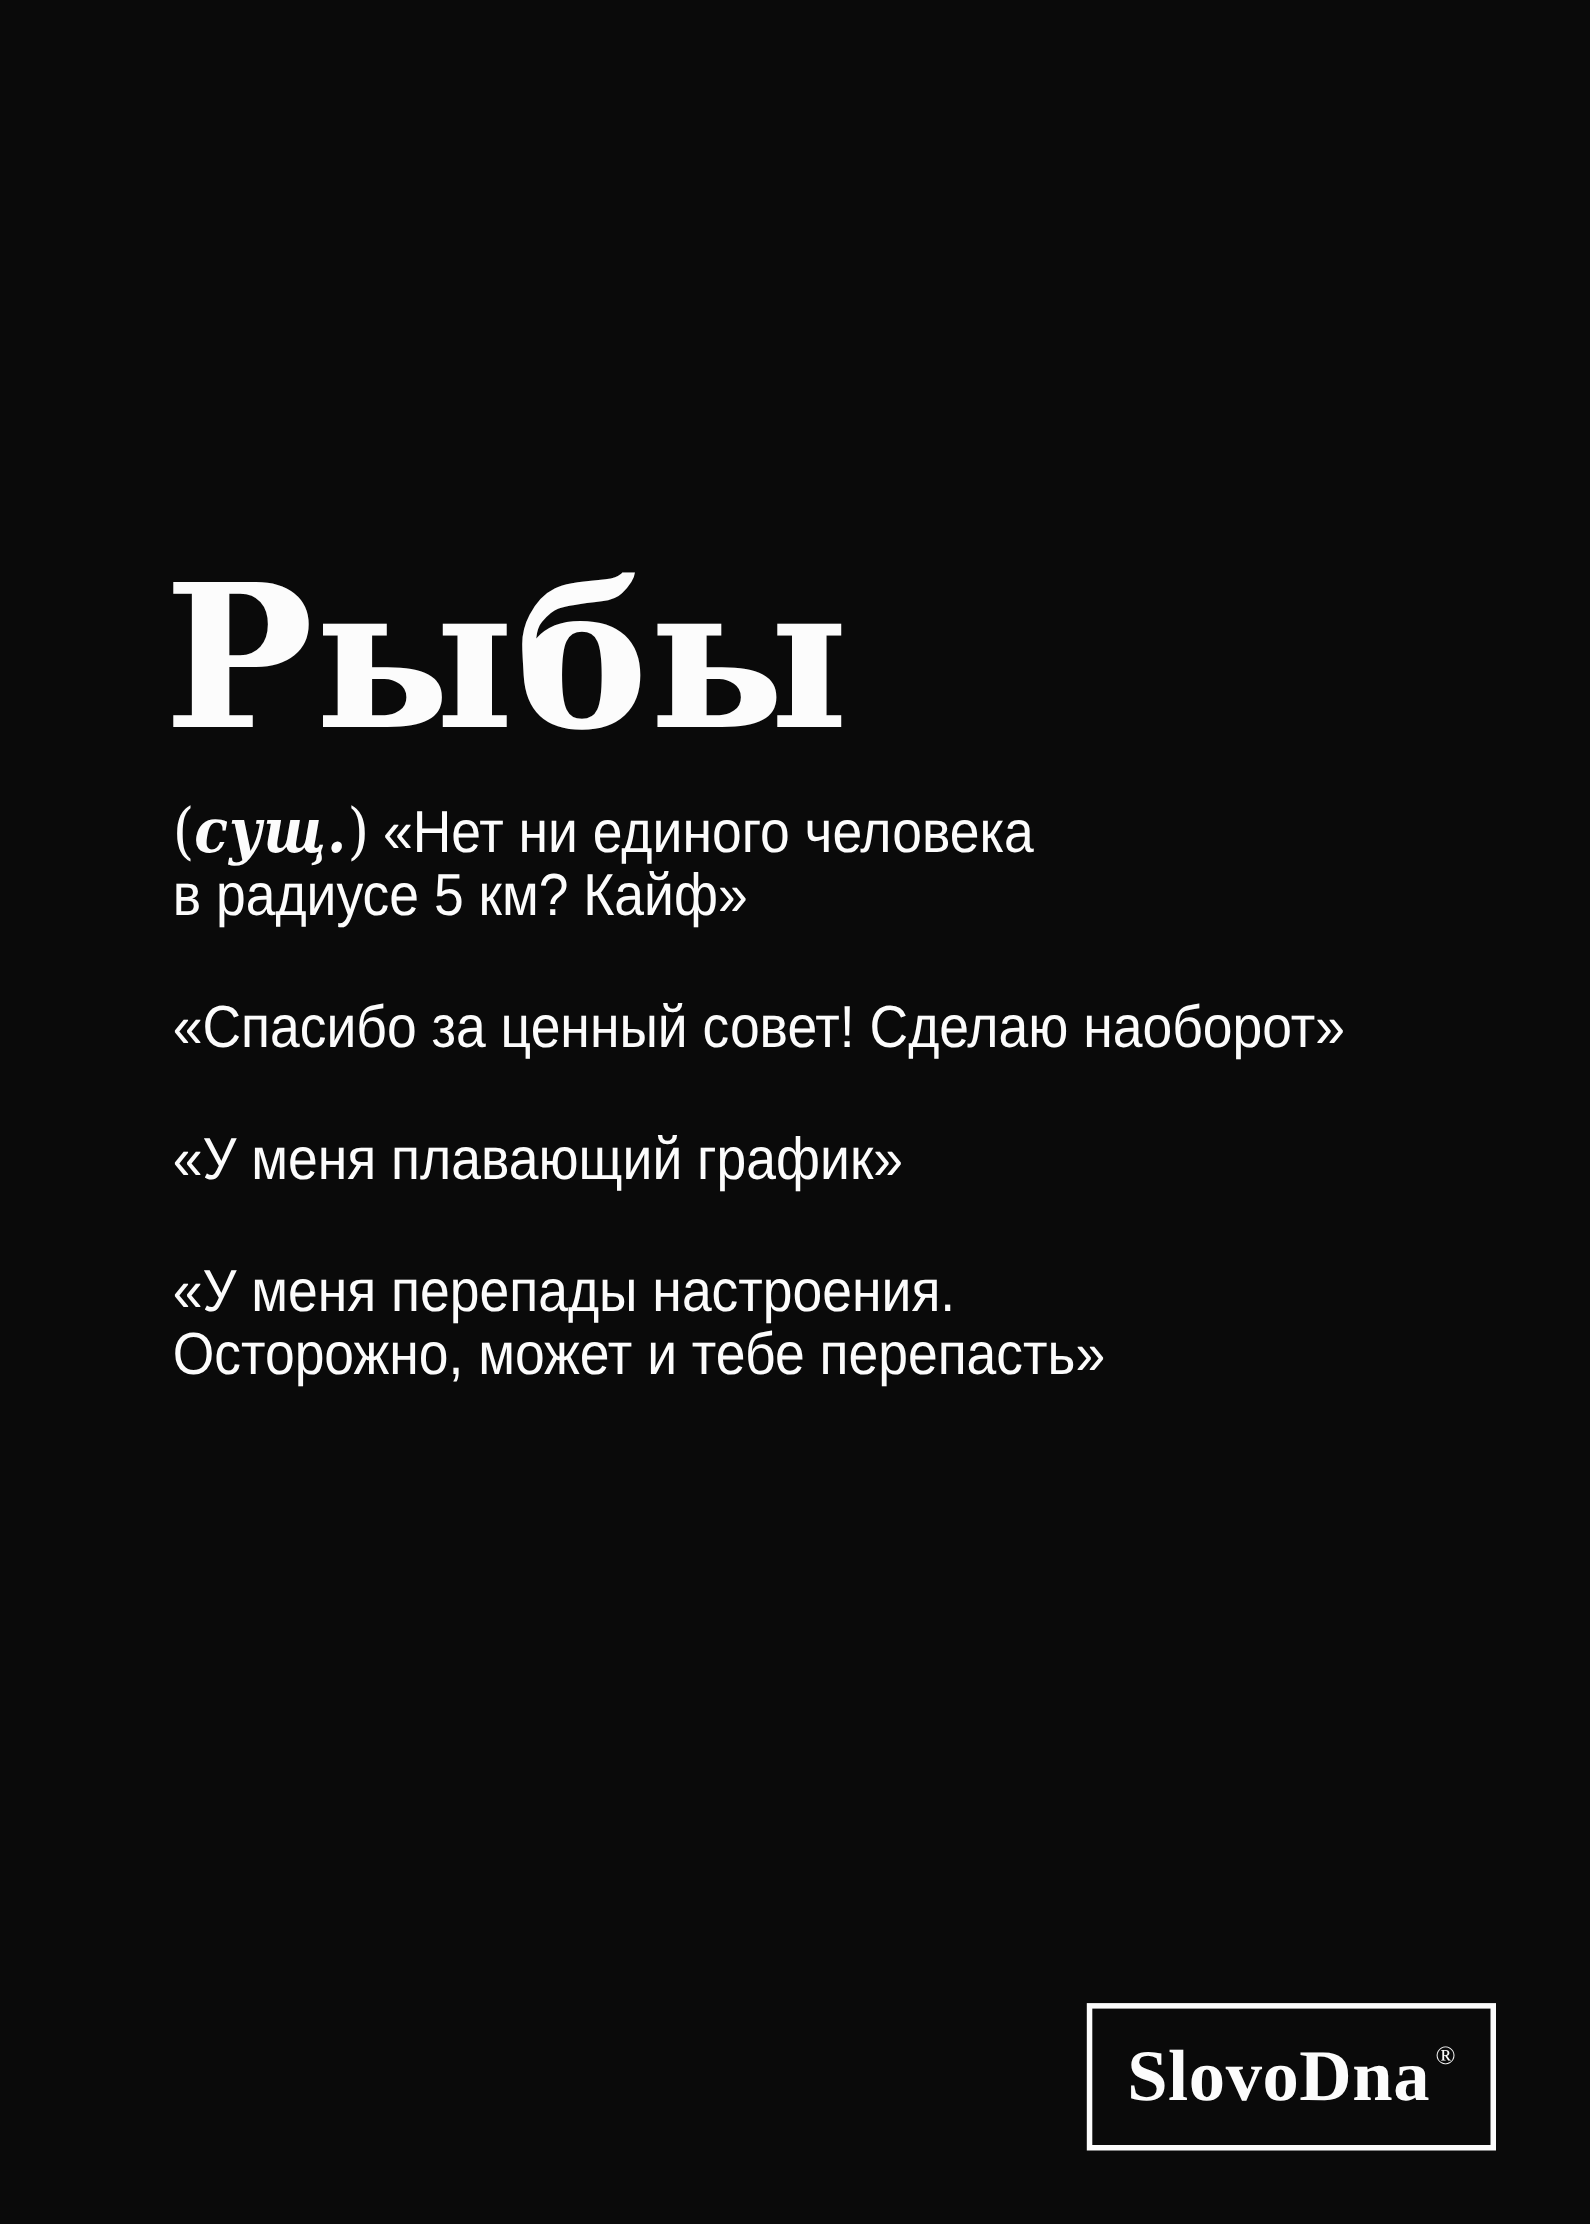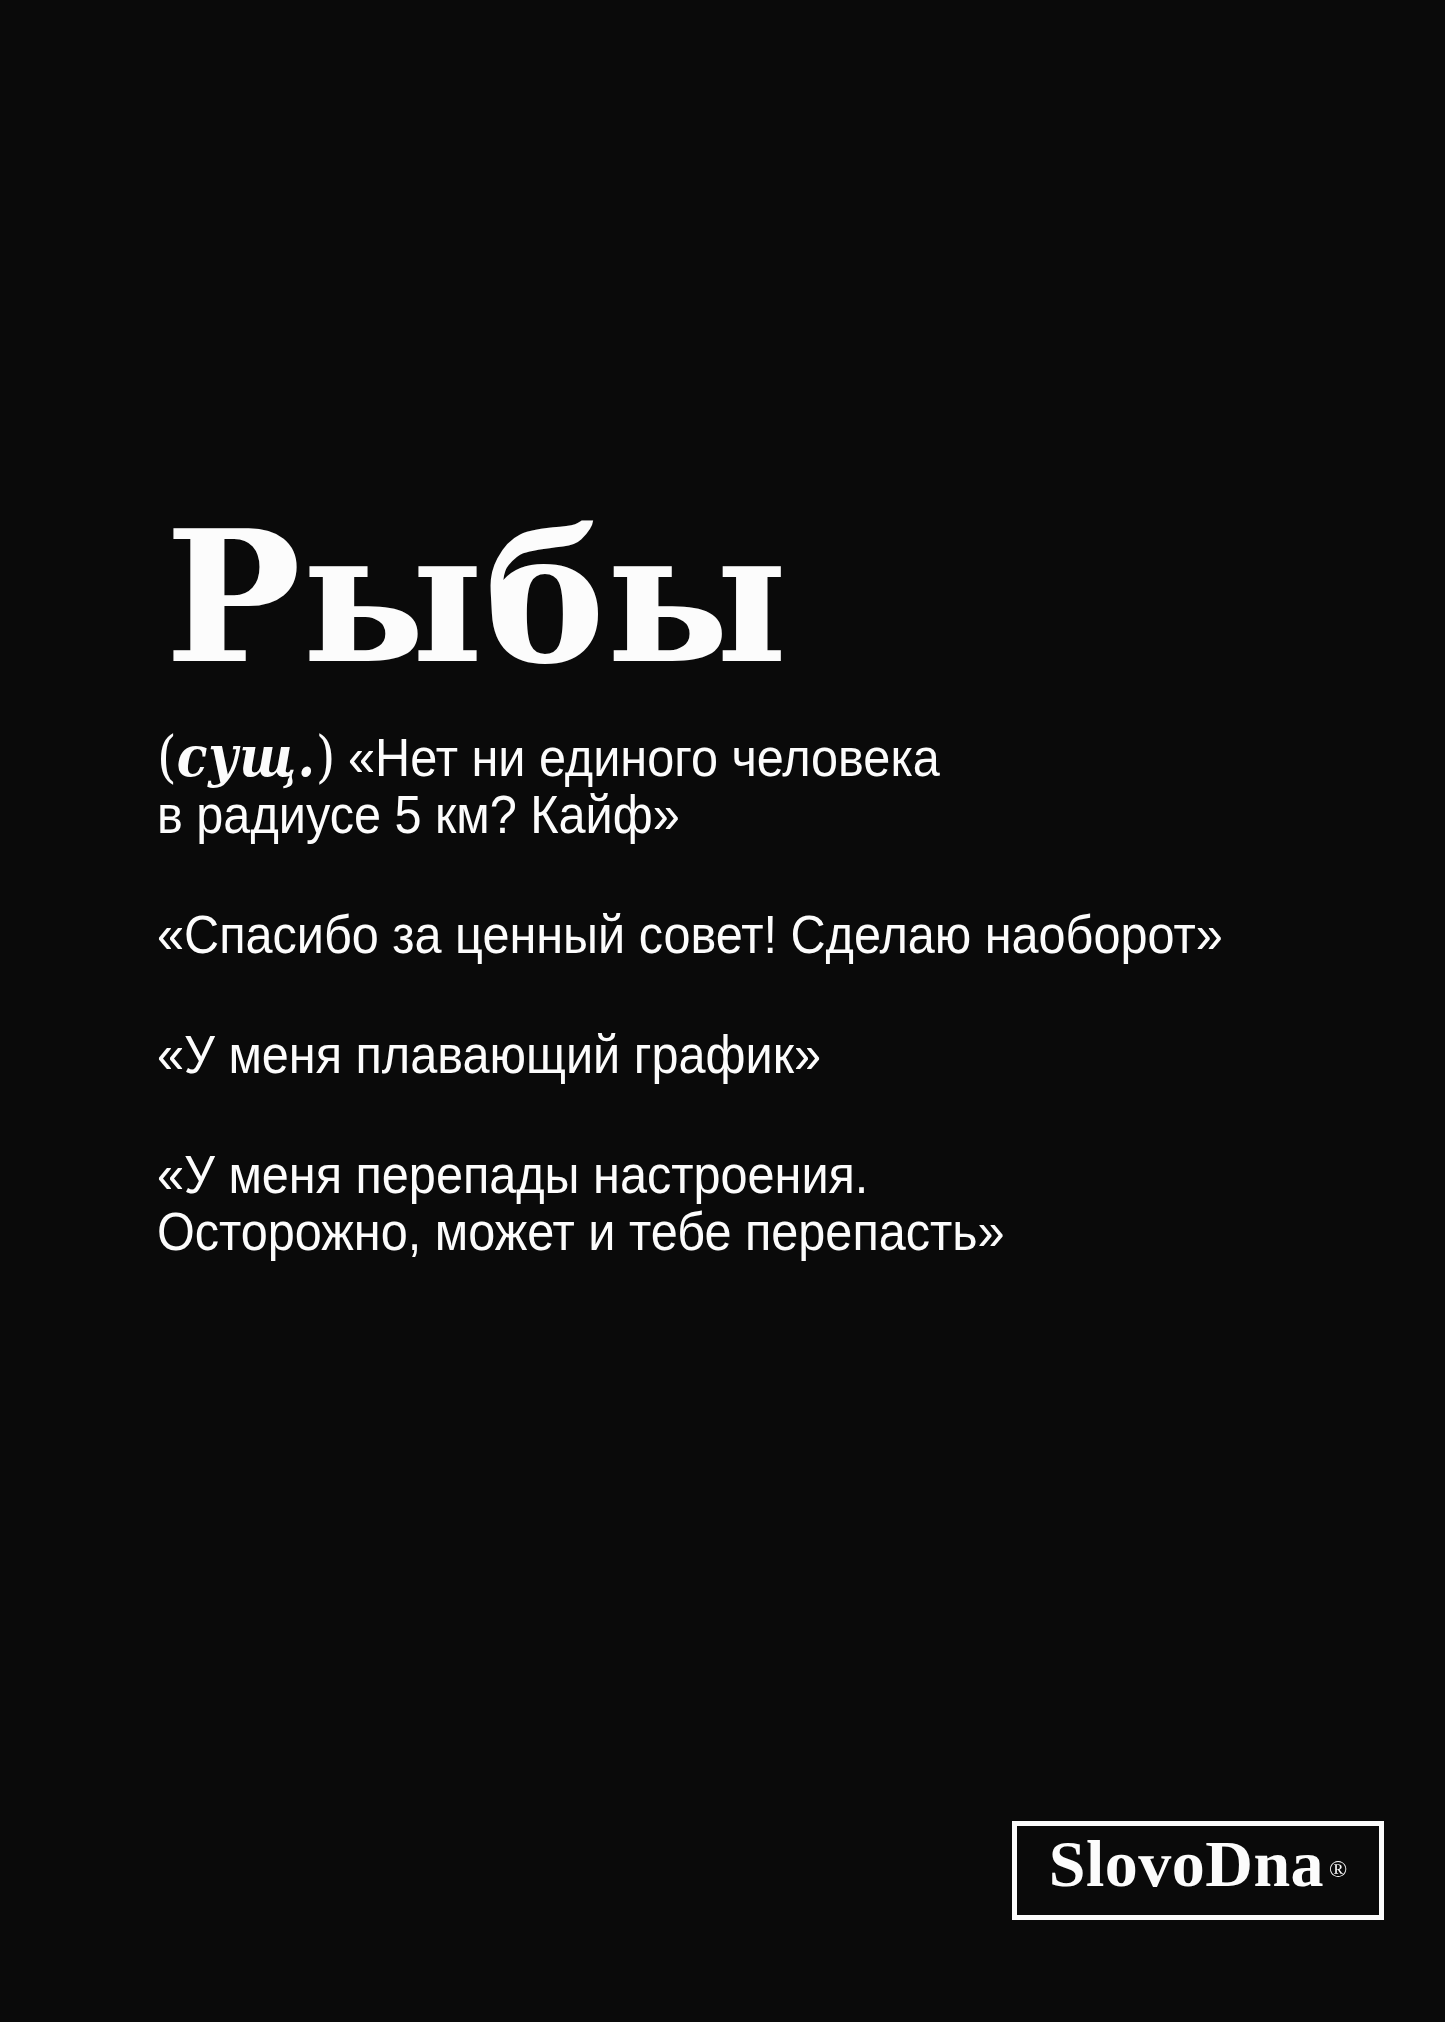--- a/index.html
+++ b/index.html
@@ -10,21 +10,20 @@
   html,body{width:1445px;height:2022px;background:var(--bg);overflow:hidden;}
   .poster{
     position:relative;width:1445px;height:2022px;background:var(--bg);
     font-family:"Liberation Sans",sans-serif;color:var(--ink);
   }
   .headword{
     position:absolute;left:149px;top:507px;
     font-family:"DejaVu Serif",serif;font-weight:700;
     font-size:181px;line-height:1;letter-spacing:1px;color:var(--ink);
     white-space:nowrap;
-    margin-left:16px;
   }
   .quotes{
     position:absolute;left:157px;top:728px;
     font-size:54px;line-height:57px;color:var(--ink);
   }
   .quote{
     margin:0 0 63px 0;
     transform:scaleX(0.9);
     transform-origin:left top;
     white-space:nowrap;
@@ -33,25 +32,24 @@
   .line{display:block;}
   .pos{
     font-family:"DejaVu Serif",serif;
     font-size:56px;
     margin-right:14px;
   }
   .pos .paren{font-weight:400;}
   .pos em{font-style:italic;font-weight:700;letter-spacing:1px;}
   .brand-badge{
     position:absolute;left:988px;top:1821px;
-    width:372px;height:99px;
+    width:372px;height:134px;
     border:5px solid var(--ink);
-    display:flex;align-items:flex-start;justify-content:center;
+    display:flex;align-items:center;justify-content:center;
     background:var(--bg);
-    margin-left:24px;
   }
   .brand-name{
     font-family:"Liberation Serif",serif;font-weight:700;
     font-size:66px;color:var(--ink);letter-spacing:0.5px;line-height:1.15;
   }
   .brand-mark{
     font-family:"Liberation Serif",serif;font-weight:400;
     font-size:24px;color:var(--ink);
     align-self:flex-start;margin-top:30px;margin-left:5px;
   }

